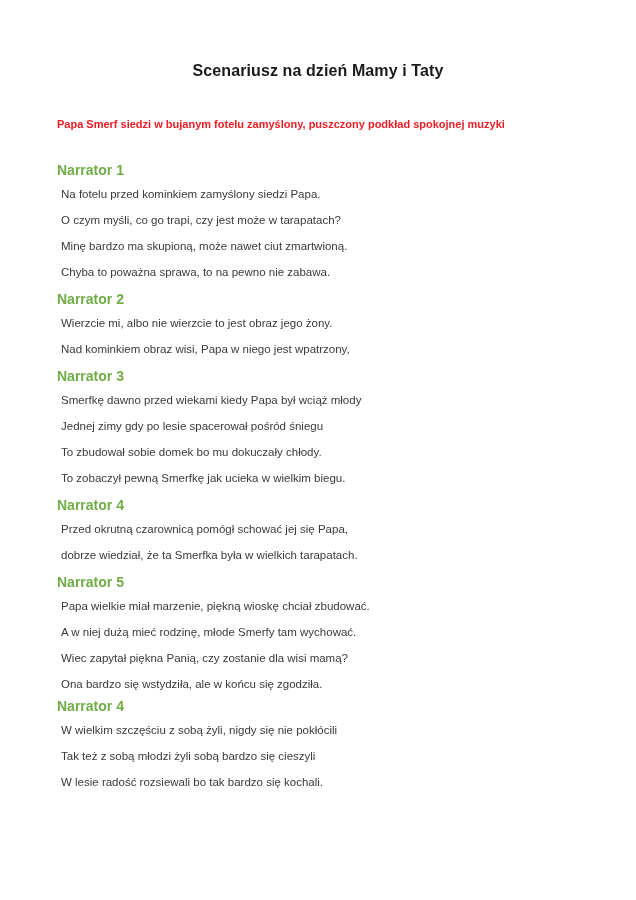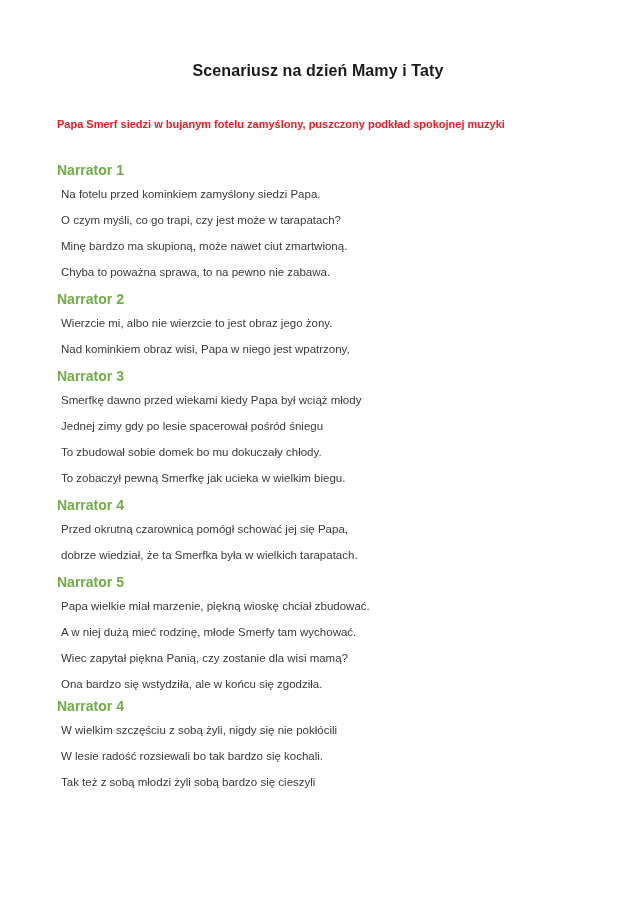--- a/index.html
+++ b/index.html
@@ -92,17 +92,17 @@
       <div class="section">
         <h2 class="section-heading">Narrator 5</h2>
         <p class="line">Papa wielkie miał marzenie, piękną wioskę chciał zbudować.</p>
         <p class="line">A w niej dużą mieć rodzinę, młode Smerfy tam wychować.</p>
         <p class="line">Wiec zapytał piękna Panią, czy zostanie dla wisi mamą?</p>
         <p class="line">Ona bardzo się wstydziła, ale w końcu się zgodziła.</p>
       </div>
       <div class="section">
         <h2 class="section-heading">Narrator 4</h2>
         <p class="line">W wielkim szczęściu z sobą żyli, nigdy się nie pokłócili</p>
+        <p class="line">Tak też z sobą młodzi żyli sobą bardzo się cieszyli</p>
         <p class="line">W lesie radość rozsiewali bo tak bardzo się kochali.</p>
-        <p class="line">Tak też z sobą młodzi żyli sobą bardzo się cieszyli</p>
       </div>
     </div>
 </div>
 
 </body></html>

